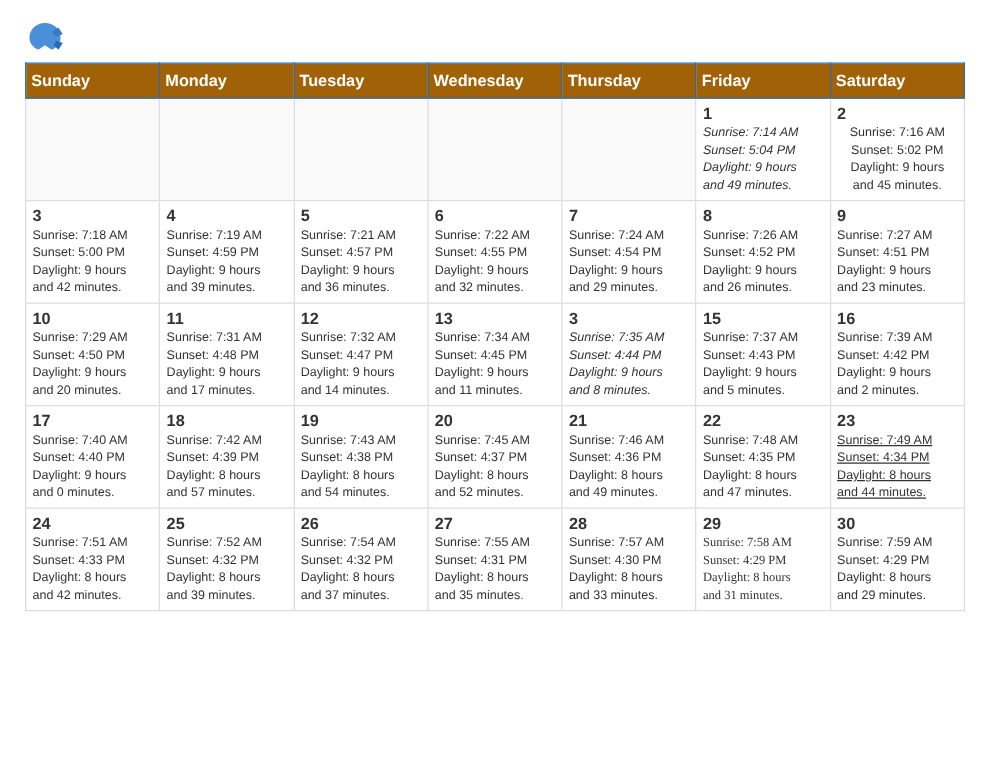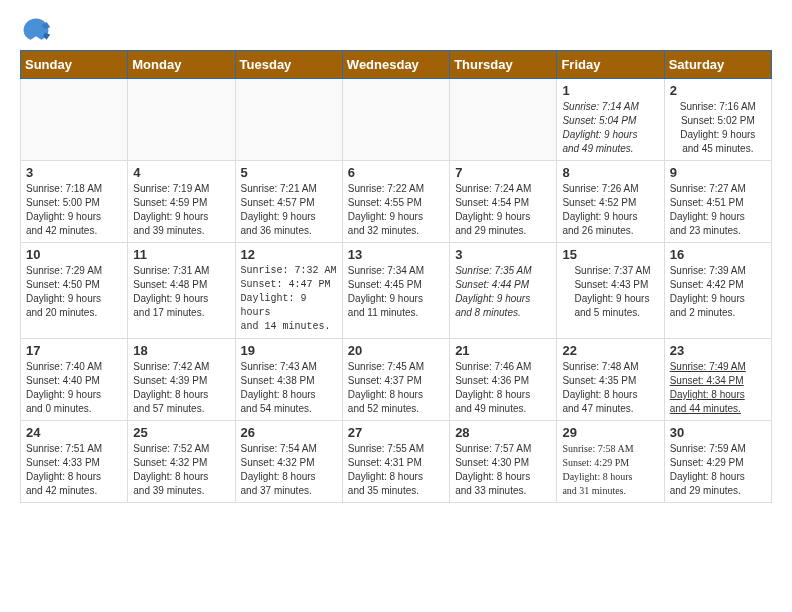--- a/index.html
+++ b/index.html
@@ -138,42 +138,42 @@
           </td>
           <td>
             <span class="day-num">11</span>
             <div class="day-info" style="white-space: pre-line;">Sunrise: 7:31 AM
 Sunset: 4:48 PM
 Daylight: 9 hours
 and 17 minutes.</div>
           </td>
           <td>
             <span class="day-num">12</span>
-            <div class="day-info" style="white-space: pre-line; font-family: Liberation Mono, monospace;">Sunrise: 7:32 AM
+            <div class="day-info" style="white-space: pre-line;">Sunrise: 7:32 AM
 Sunset: 4:47 PM
 Daylight: 9 hours
 and 14 minutes.</div>
           </td>
           <td>
             <span class="day-num">13</span>
             <div class="day-info" style="white-space: pre-line;">Sunrise: 7:34 AM
 Sunset: 4:45 PM
 Daylight: 9 hours
 and 11 minutes.</div>
           </td>
           <td>
             <span class="day-num">3</span>
             <div class="day-info" style="white-space: pre-line; font-style: italic;">Sunrise: 7:35 AM
 Sunset: 4:44 PM
 Daylight: 9 hours
 and 8 minutes.</div>
           </td>
           <td>
             <span class="day-num">15</span>
-            <div class="day-info" style="white-space: pre-line; margin-left: 12px;">Sunrise: 7:37 AM
+            <div class="day-info" style="white-space: pre-line;">Sunrise: 7:37 AM
 Sunset: 4:43 PM
 Daylight: 9 hours
 and 5 minutes.</div>
           </td>
           <td>
             <span class="day-num">16</span>
             <div class="day-info" style="white-space: pre-line;">Sunrise: 7:39 AM
 Sunset: 4:42 PM
 Daylight: 9 hours
 and 2 minutes.</div>

